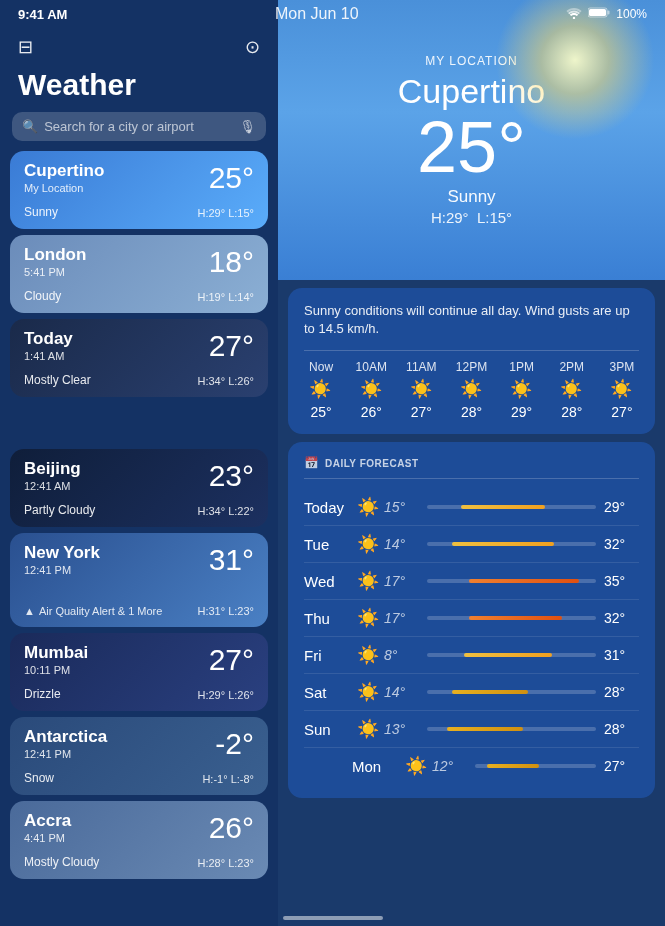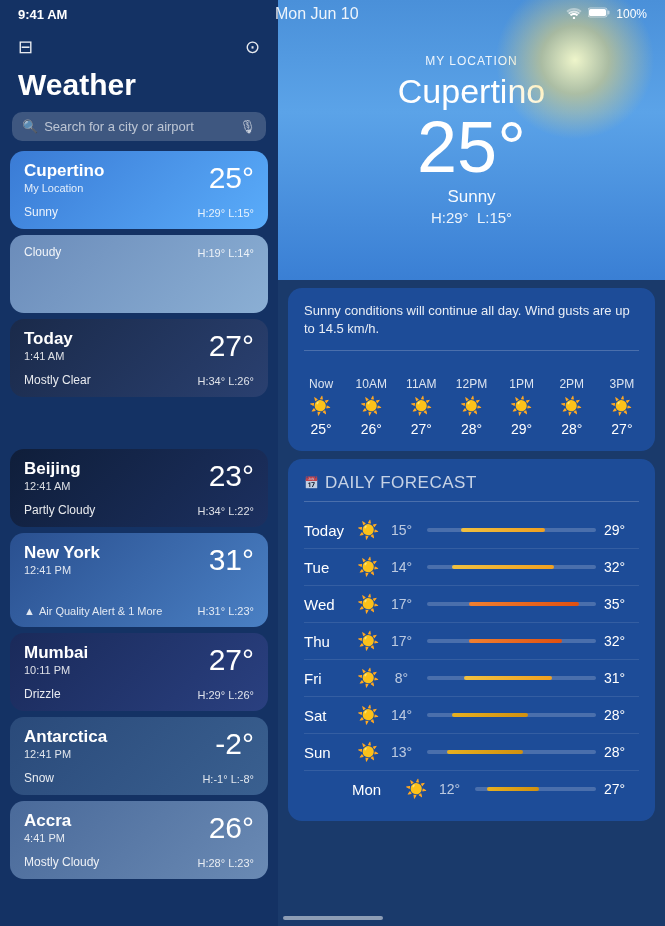--- a/index.html
+++ b/index.html
@@ -159,21 +159,21 @@
       background: rgba(30, 80, 160, 0.85);
       margin: 8px 10px;
       border-radius: 14px;
       padding: 14px 16px;
     }
 
     .forecast-description {
       color: rgba(255,255,255,0.9);
       font-size: 13px;
       line-height: 1.4;
-      margin-bottom: 26px;
+      margin-bottom: 9px;
       border-bottom: 1px solid rgba(255,255,255,0.2);
       padding-bottom: 12px;
     }
 
     .hourly-row {
       display: flex;
       gap: 16px;
       overflow-x: hidden;
     }
     .hour-item {
@@ -197,36 +197,36 @@
     .daily-header {
       display: flex;
       align-items: center;
       gap: 6px;
       margin-bottom: 10px;
       padding-bottom: 8px;
       border-bottom: 1px solid rgba(255,255,255,0.2);
     }
     .daily-header-label {
       color: rgba(255,255,255,0.75);
-      font-size: 17px;
-      font-weight: 400;
+      font-size: 10px;
+      font-weight: 700;
       letter-spacing: 0.5px;
       text-transform: uppercase;
     }
 
     .daily-row {
       display: flex;
       align-items: center;
       padding: 7px 0;
       border-bottom: 1px solid rgba(255,255,255,0.1);
     }
     .daily-row:last-child { border-bottom: none; margin-left: 48px; }
     .daily-day { color: #fff; font-size: 15px; font-weight: 400; width: 50px; }
     .daily-icon { font-size: 18px; width: 30px; text-align: center; }
-    .daily-low { color: rgba(255,255,255,0.7); font-size: 14px; width: 35px; text-align: center; }
+    .daily-low { color: rgba(255,255,255,0.7); font-size: 14px; width: 35px; text-align: left; font-style: italic; }
     .daily-bar-container {
       flex: 1;
       height: 4px;
       background: rgba(255,255,255,0.2);
       border-radius: 2px;
       margin: 0 8px;
       position: relative;
       overflow: hidden;
     }
     .daily-bar {
@@ -300,20 +300,27 @@
         <div class="city-sublabel">My Location</div>
       </div>
       <div class="city-temp">25°</div>
     </div>
     <div class="city-bottom">
       <div class="city-condition">Sunny</div>
       <div class="city-hl">H:29°&nbsp;L:15°</div>
     </div>
   </div>
       <div class="city-card cloudy">
+    <div class="city-top">
+      <div>
+        <div class="city-name">London</div>
+        <div class="city-sublabel">5:41 PM</div>
+      </div>
+      <div class="city-temp">18°</div>
+    </div>
     <div class="city-bottom">
       <div class="city-condition">Cloudy</div>
       <div class="city-hl">H:19°&nbsp;L:14°</div>
     </div>
   </div>
       <div class="city-card night">
     <div class="city-top">
       <div>
         <div class="city-name">Today</div>
         <div class="city-sublabel">1:41 AM</div>

